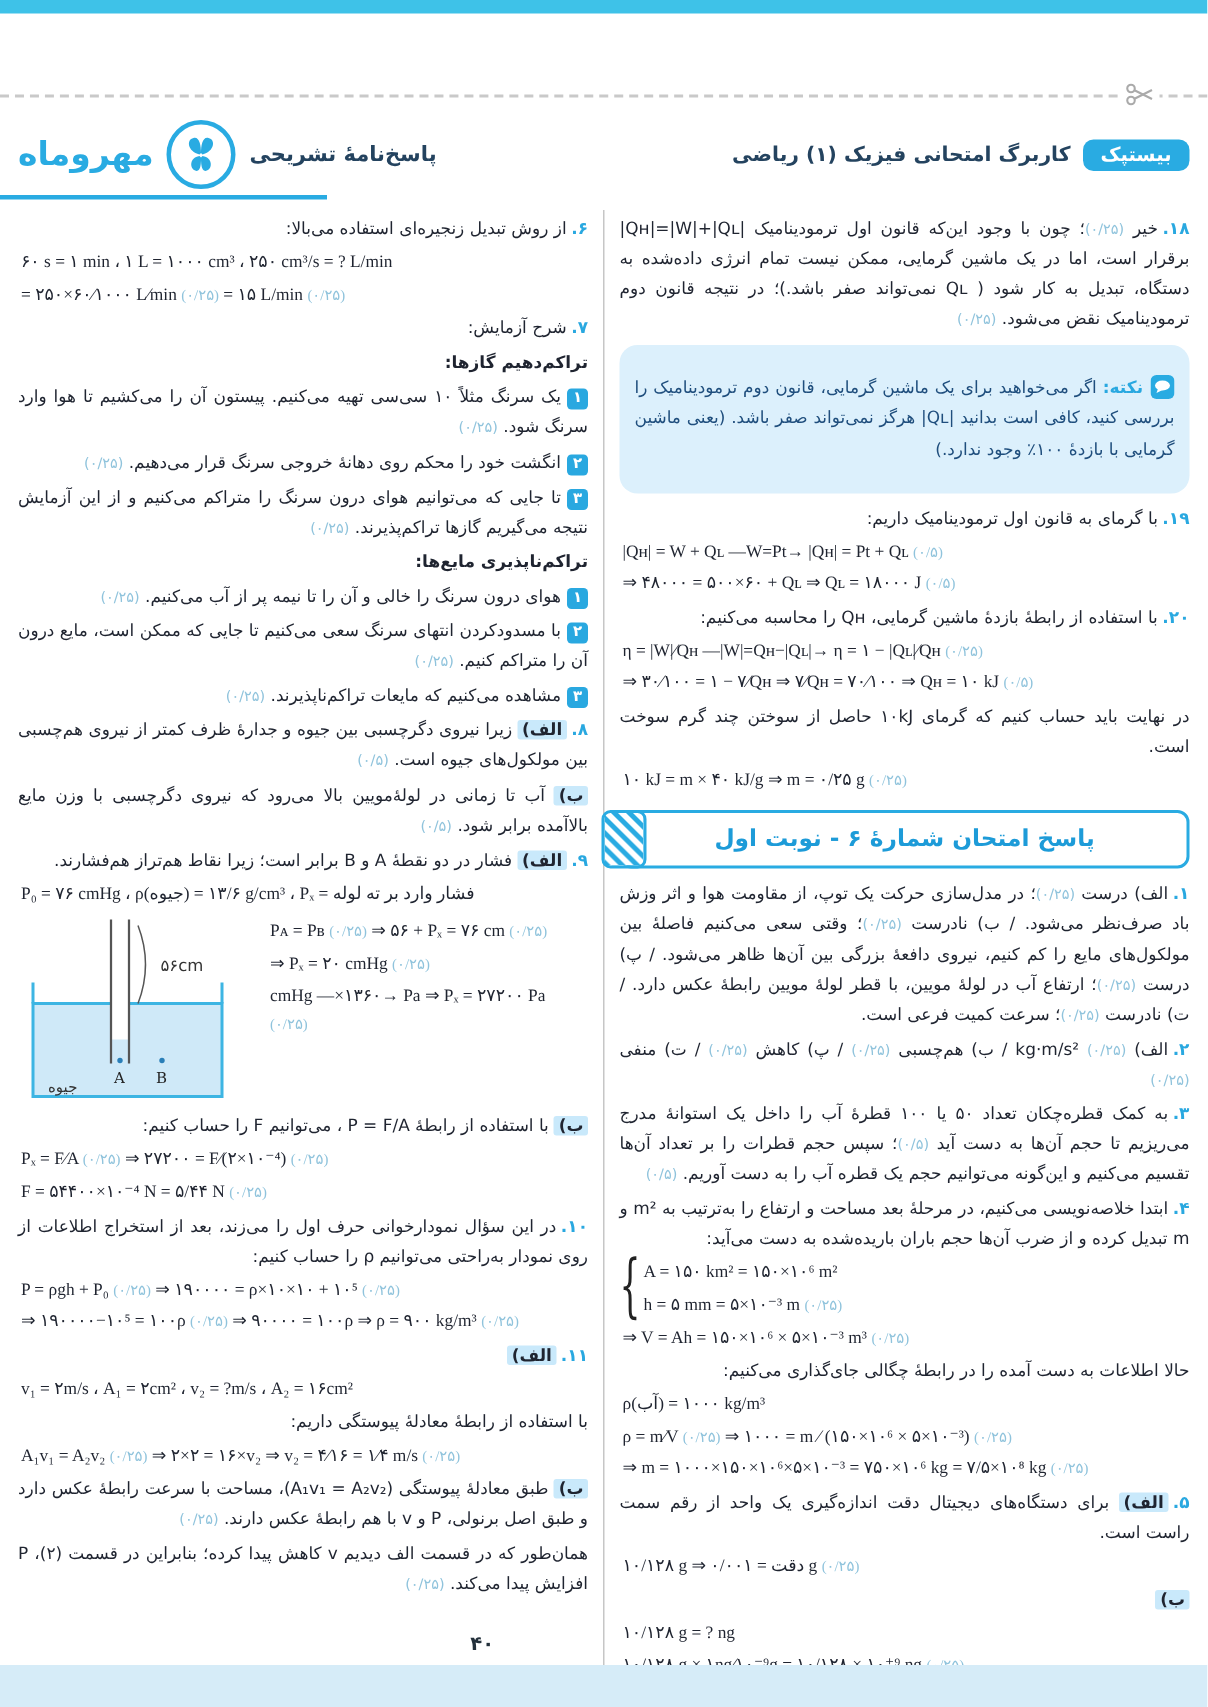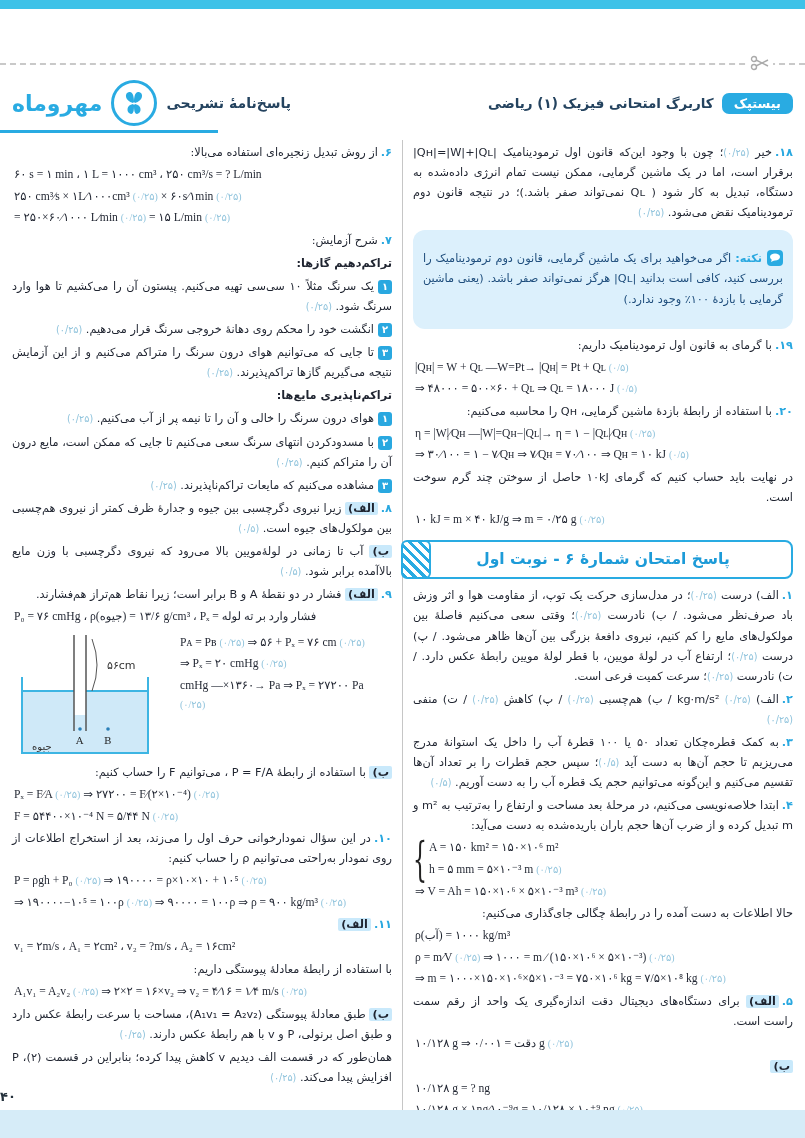--- a/index.html
+++ b/index.html
@@ -36,21 +36,21 @@
   .sec-ornament{position:absolute;left:-14px;top:-2px;bottom:-2px;width:26px;border-radius:6px;
        background:repeating-linear-gradient(45deg,#29abe2 0 3px,#ffffff 3px 7px);border:2px solid #29abe2;}
   .cases{direction:ltr;position:relative;padding-left:14px;margin:2px 0;}
   .cases::before{content:"{";position:absolute;left:0;top:50%;transform:translateY(-52%) scaleY(2.1);
        font-size:22px;color:#222;font-family:"DejaVu Serif",serif;}
   .steps-label{font-weight:bold;}
   .step-badge{display:inline-block;background:#29a8e0;color:#fff;font-weight:bold;font-size:10px;
        width:14px;height:14px;line-height:14px;text-align:center;border-radius:3px;margin-left:4px;}
   .fig-row{display:flex;direction:ltr;gap:6px;align-items:flex-start;margin:4px 0;}
   .fig-formulas{flex:1;}
-  .pagenum{position:absolute;bottom:34px;left:0;width:643px;text-align:left;
+  .pagenum{position:absolute;bottom:34px;left:0;width:643px;text-align:center;
            font-weight:bold;font-size:13px;color:#23303b;}
   .bottombar{position:absolute;bottom:0;left:0;width:805px;height:28px;background:#d6ecf8;}
 </style>
 </head>
 <body>
 
 <div class="topbar"></div>
 
 <div class="cutline">
   <span class="scissors">
@@ -135,21 +135,20 @@
     <div class="formula">۱۰/۱۲۸ g = ? ng</div>
     <div class="formula">۱۰/۱۲۸ g × ۱ng∕۱۰⁻⁹g = ۱۰/۱۲۸ × ۱۰⁺⁹ ng <span class="score">(۰/۲۵)</span></div>
     <div class="formula">—نماد علمی→ ۱/۰۱۲۸ g × ۱۰¹ × ۱۰⁺⁹ ng = ۱/۰۱۲۸ × ۱۰⁺¹⁰ ng <span class="score">(۰/۲۵)</span></div>
   </section>
 
   <div class="divider"></div>
 
   <section class="col">
     <p class="item"><span class="num">۶.</span><span>از روش تبدیل زنجیره‌ای استفاده می‌بالا:</span></p>
     <div class="formula">۶۰ s = ۱ min ، ۱ L = ۱۰۰۰ cm³ ، ۲۵۰ cm³/s = ? L/min</div>
-    <div class="formula">۲۵۰ cm³∕s × ۱L∕۱۰۰۰cm³ <span class="score">(۰/۲۵)</span> × ۶۰s∕۱min <span class="score">(۰/۲۵)</span></div>
     <div class="formula">= ۲۵۰×۶۰∕۱۰۰۰ L∕min <span class="score">(۰/۲۵)</span> = ۱۵ L/min <span class="score">(۰/۲۵)</span></div>
 
     <p class="item"><span class="num">۷.</span><span>شرح آزمایش:</span></p>
     <p class="item steps-label">تراکم‌دهیم گازها:</p>
     <p class="item"><span class="step-badge">۱</span><span>یک سرنگ مثلاً ۱۰ سی‌سی تهیه می‌کنیم. پیستون آن را می‌کشیم تا هوا وارد سرنگ شود. <span class="score">(۰/۲۵)</span></span></p>
     <p class="item"><span class="step-badge">۲</span><span>انگشت خود را محکم روی دهانهٔ خروجی سرنگ قرار می‌دهیم. <span class="score">(۰/۲۵)</span></span></p>
     <p class="item"><span class="step-badge">۳</span><span>تا جایی که می‌توانیم هوای درون سرنگ را متراکم می‌کنیم و از این آزمایش نتیجه می‌گیریم گازها تراکم‌پذیرند. <span class="score">(۰/۲۵)</span></span></p>
     <p class="item steps-label">تراکم‌ناپذیری مایع‌ها:</p>
     <p class="item"><span class="step-badge">۱</span><span>هوای درون سرنگ را خالی و آن را تا نیمه پر از آب می‌کنیم. <span class="score">(۰/۲۵)</span></span></p>
     <p class="item"><span class="step-badge">۲</span><span>با مسدودکردن انتهای سرنگ سعی می‌کنیم تا جایی که ممکن است، مایع درون آن را متراکم کنیم. <span class="score">(۰/۲۵)</span></span></p>

